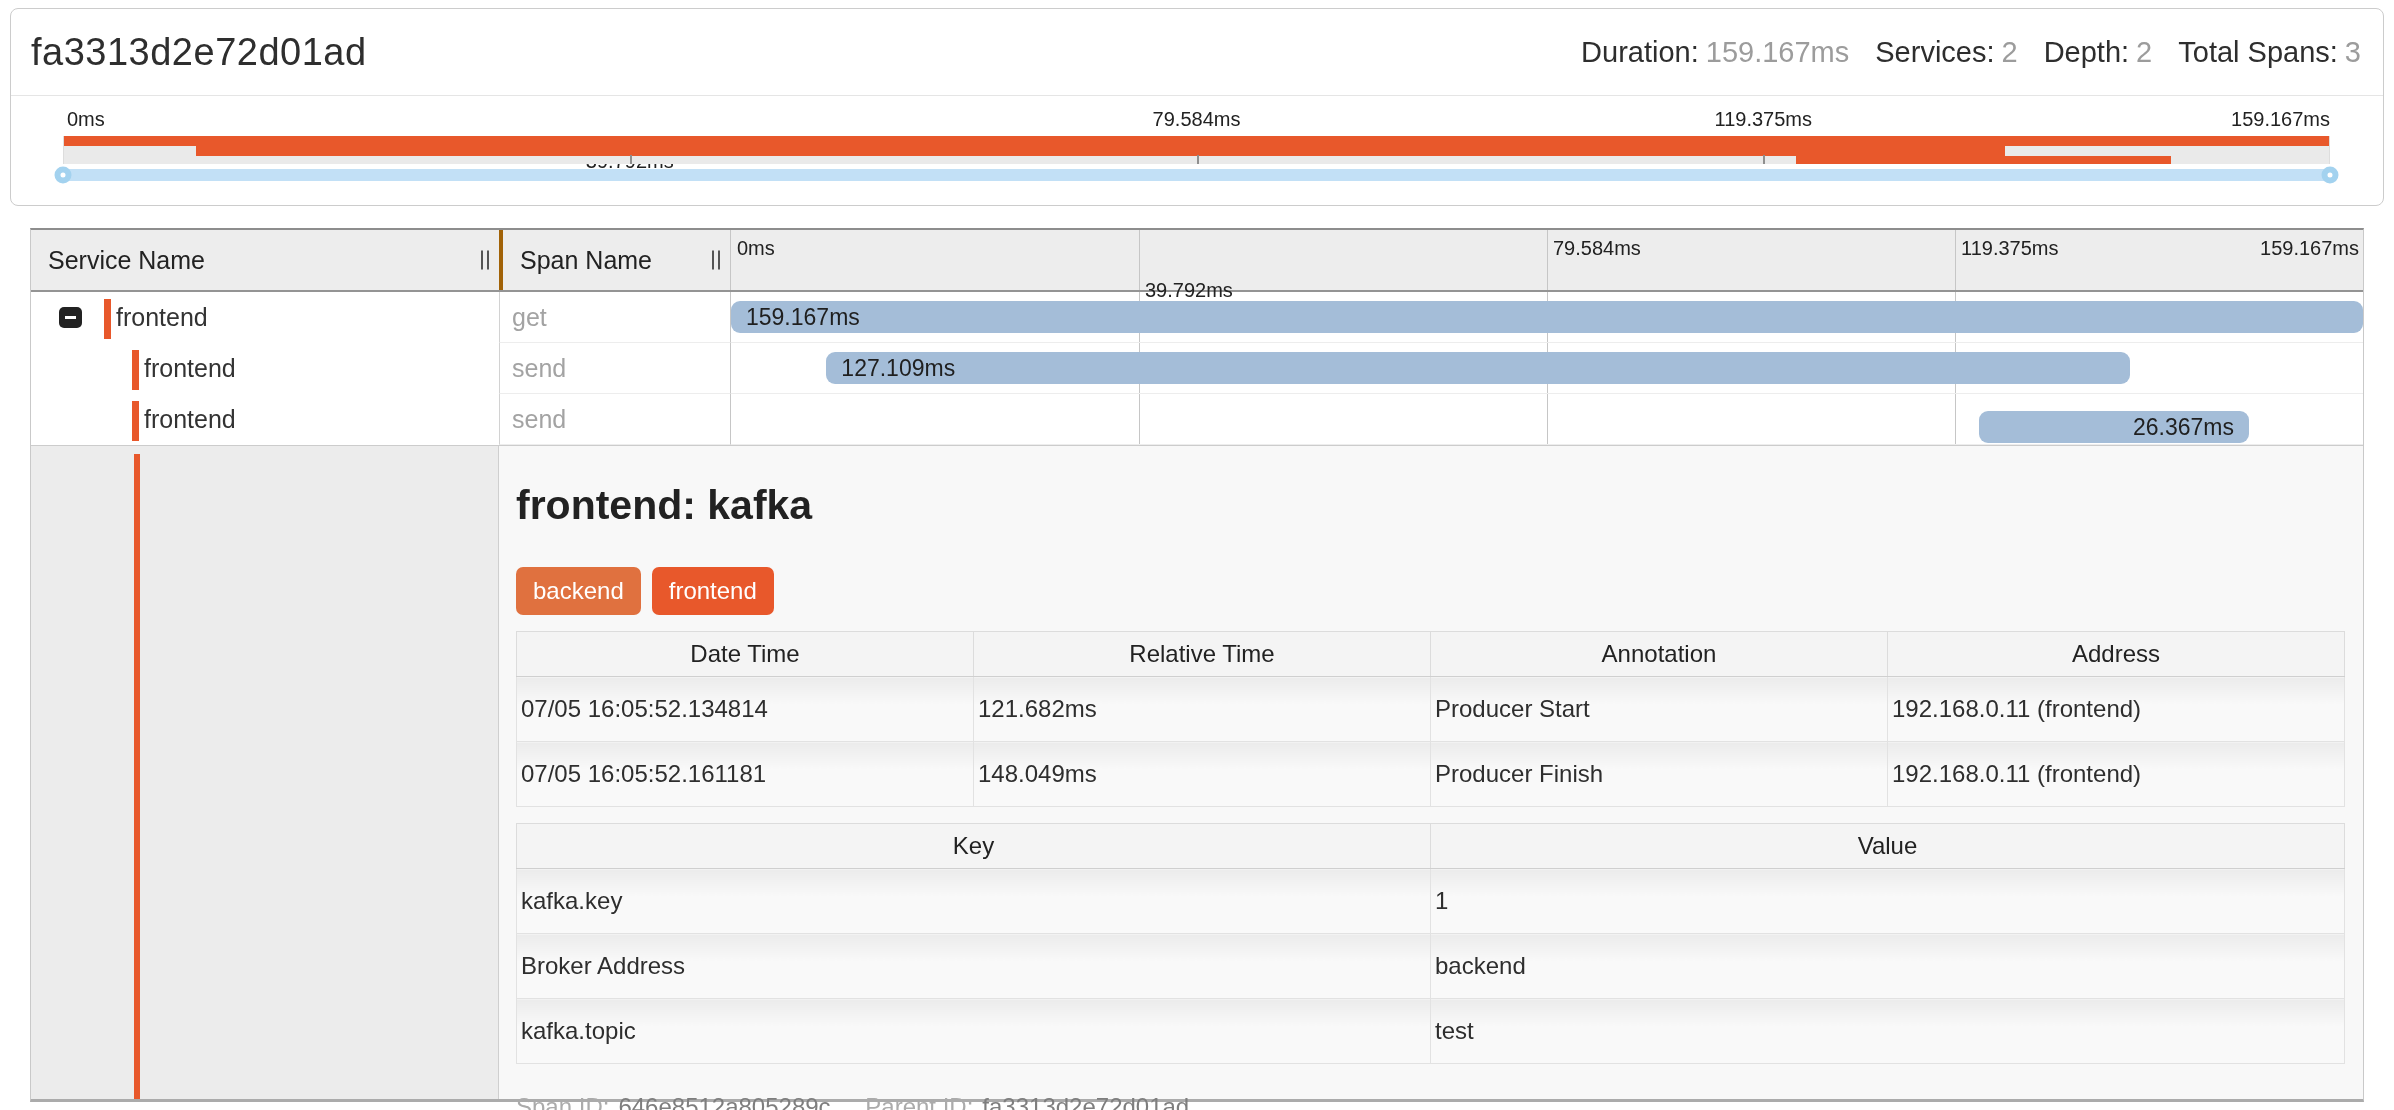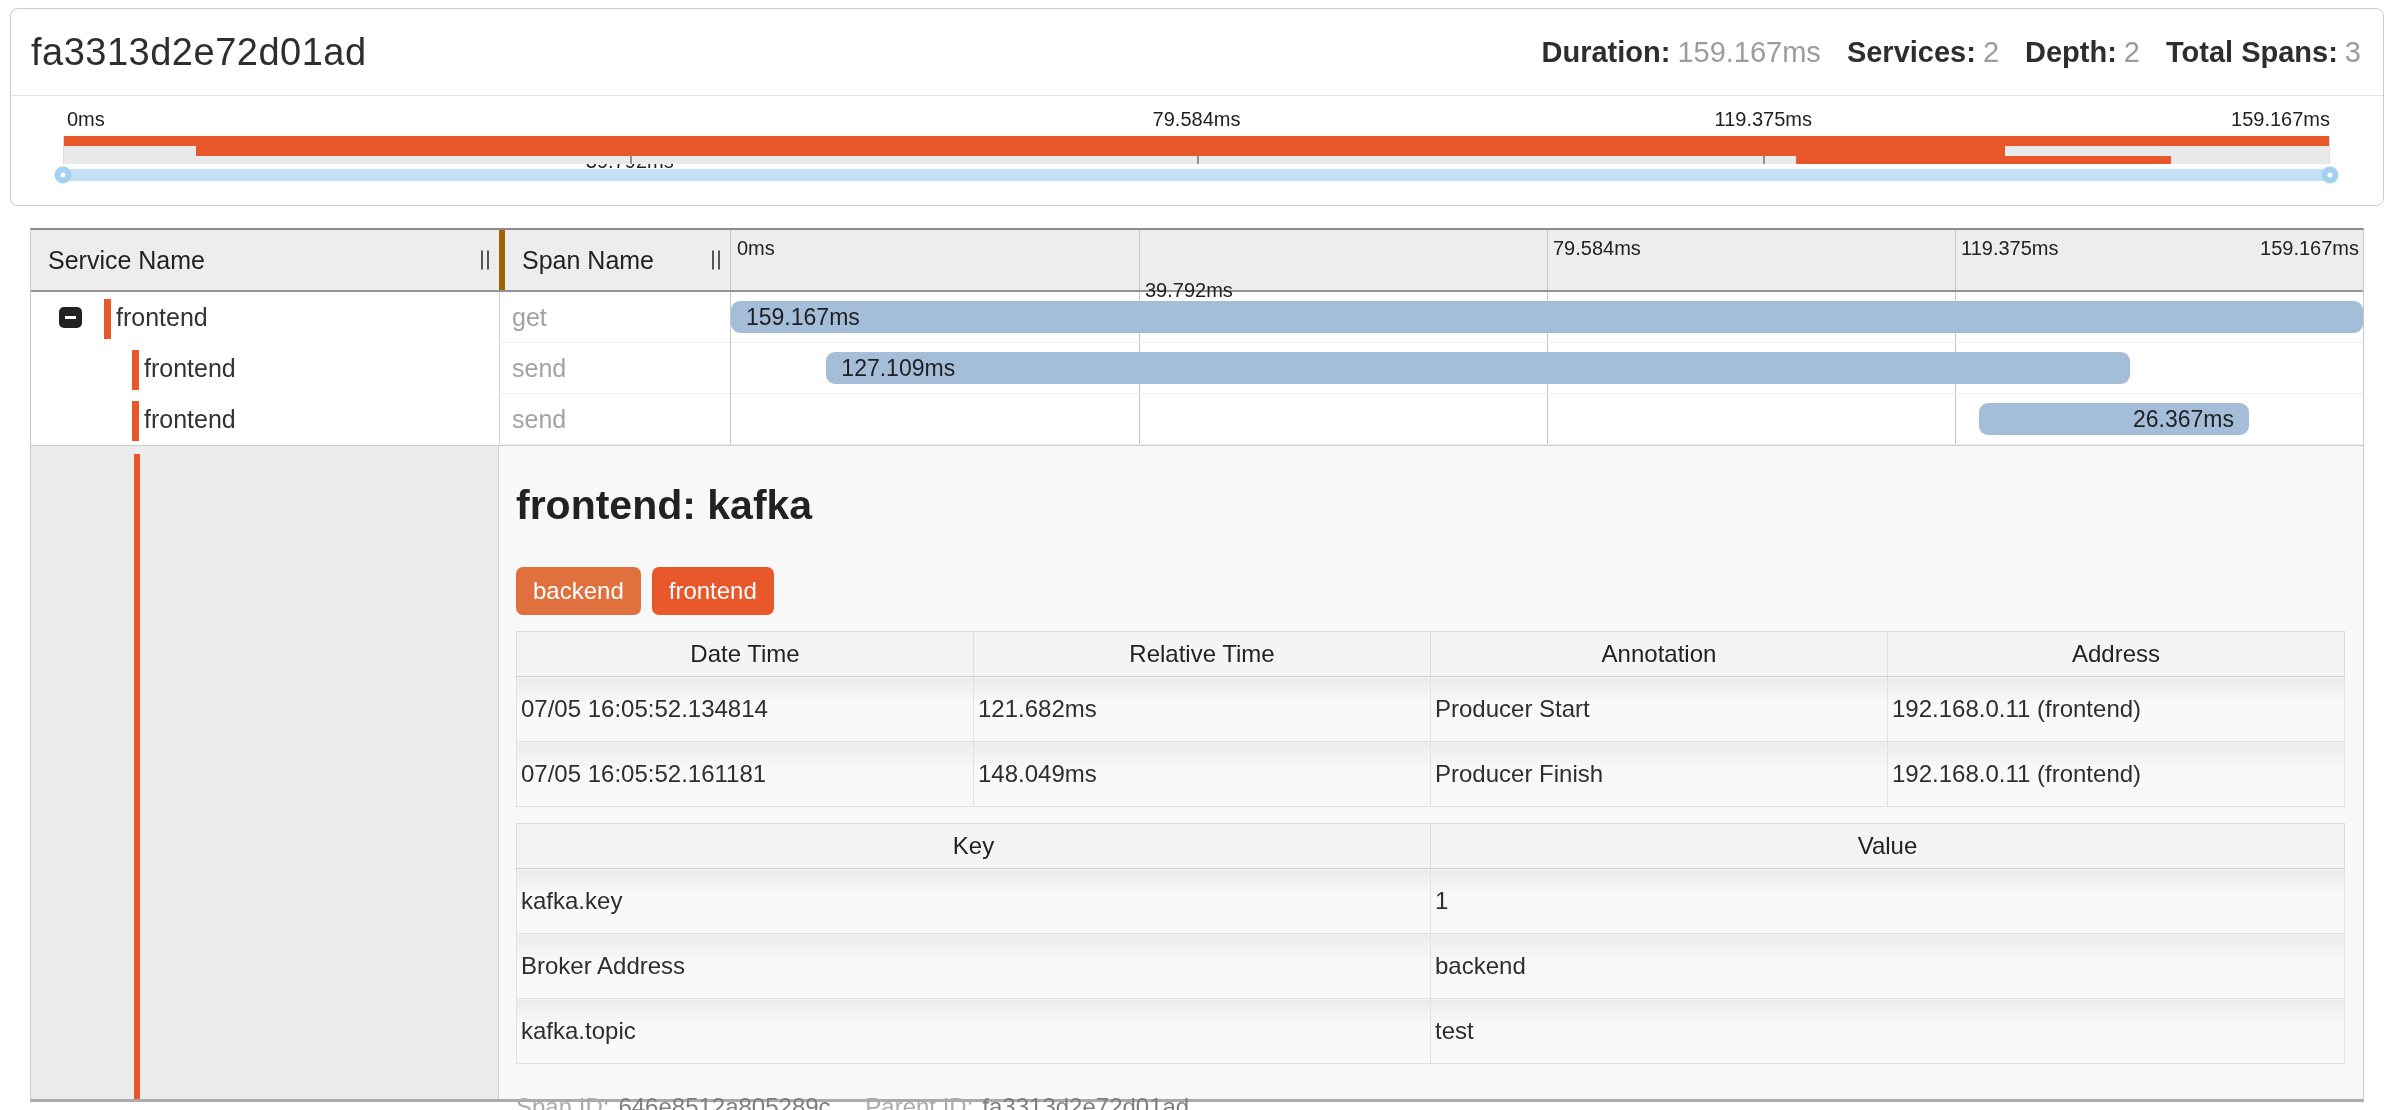--- a/index.html
+++ b/index.html
@@ -6,21 +6,21 @@
   html,body { width: 2394px; height: 1110px; background: #fff;
     font-family: "Liberation Sans", sans-serif; color: #333; overflow: hidden; position: relative; }
 
   
   .trace-card { position: absolute; left: 10px; right: 10px; top: 8px; height: 198px;
     border: 1px solid #ccc; border-radius: 8px; background: #fff; }
   .trace-header { height: 87px; display: flex; align-items: center; justify-content: space-between;
     border-bottom: 1px solid #e5e5e5; padding: 0 22px 0 20px; }
   .trace-title { font-size: 38px; color: #2e2e2e; letter-spacing: .5px; }
   .trace-stats { display: flex; gap: 26px; font-size: 29px; }
-  .stat .lbl { color: #2e2e2e; font-weight: bold; }
+  .stat .lbl { color: #2e2e2e; }
   .stat .val { color: #9c9c9c; margin-left: 7px; }
 
   .minimap { position: relative; padding: 12px 53px 0 52px; }
   .mini-ticks { position: relative; height: 26px; font-size: 20px; color: #222; }
   .mini-ticks span { position: absolute; top: 0; white-space: nowrap; }
   .pos-0   { left: 4px; }
   .pos-25  { left: 25%; transform: translateX(-50%); margin-top: 42px; }
   .pos-50  { left: 50%; transform: translateX(-50%); }
   .pos-75  { left: 75%; transform: translateX(-50%); }
   .pos-100 { right: 0; }
@@ -38,21 +38,21 @@
     border: 6px solid #a3d2ef; border-radius: 50%; transform: translate(-50%, -50%); cursor: ew-resize; }
   .slider-handle.right { left: 100%; }
 
   
   .span-table { position: absolute; top: 228px; left: 30px; right: 30px; bottom: 8px;
     display: flex; flex-direction: column; background: #fff;
     border: 1px solid #c9c9c9; border-top: 2px solid #8d8d8d; border-bottom: 3px solid #ababab; justify-content: center; }
   .grid-row { display: grid; grid-template-columns: 468px 231px 1fr; }
   .thead { height: 62px; background: #ededed; border-bottom: 2px solid #949494; font-size: 25px; }
   .th { position: relative; display: flex; align-items: center; padding-left: 17px; color: #222; }
-  .th + .th { border-left: 6px solid #a16207; }
+  .th + .th { border-left: 4px solid #a16207; }
   .grip { position: absolute; right: 10px; top: 50%; transform: translateY(-50%);
     width: 8px; height: 19px; border-left: 2px solid #555; border-right: 2px solid #555; cursor: col-resize; }
   .th-timeline { position: relative; padding: 0; border-left: 1px solid #c6c6c6; }
   .th-timeline span { position: absolute; top: 7px; font-size: 20px; color: #222; white-space: nowrap; }
   .th-timeline .pos-25 { transform: none; margin-left: 6px; }
   .th-timeline .pos-50 { transform: none; margin-left: 6px; }
   .th-timeline .pos-75 { transform: none; margin-left: 6px; }
   .th-timeline .pos-100 { right: 4px; }
   .gl { position: absolute; top: 0; bottom: 0; width: 1px; background: #c6c6c6; }
   .gl1 { left: 25%; } .gl2 { left: 50%; } .gl3 { left: 75%; }
@@ -208,21 +208,21 @@
   <div class="grid-row srow d1">
     <div class="cell-service">
       <i class="svc-indicator"></i>
       <span class="svc-name">frontend</span>
     </div>
     <div class="cell-span">send</div>
     <div class="cell-timeline">
       <i class="gl gl1"></i>
       <i class="gl gl2"></i>
       <i class="gl gl3"></i>
-      <div class="span-bar label-right" style="left: 76.4493%; width: 16.5656%;">
+      <div class="span-bar label-right" style="left: 76.4493%; width: 16.5656%; margin-top: 8px;">
         <span class="bar-label">26.367ms</span>
       </div>
     </div>
   </div>
 
   <div class="detail-row">
     <div class="detail-gutter">
       <i class="gutter-line"></i>
     </div>
     <div class="detail-panel">

